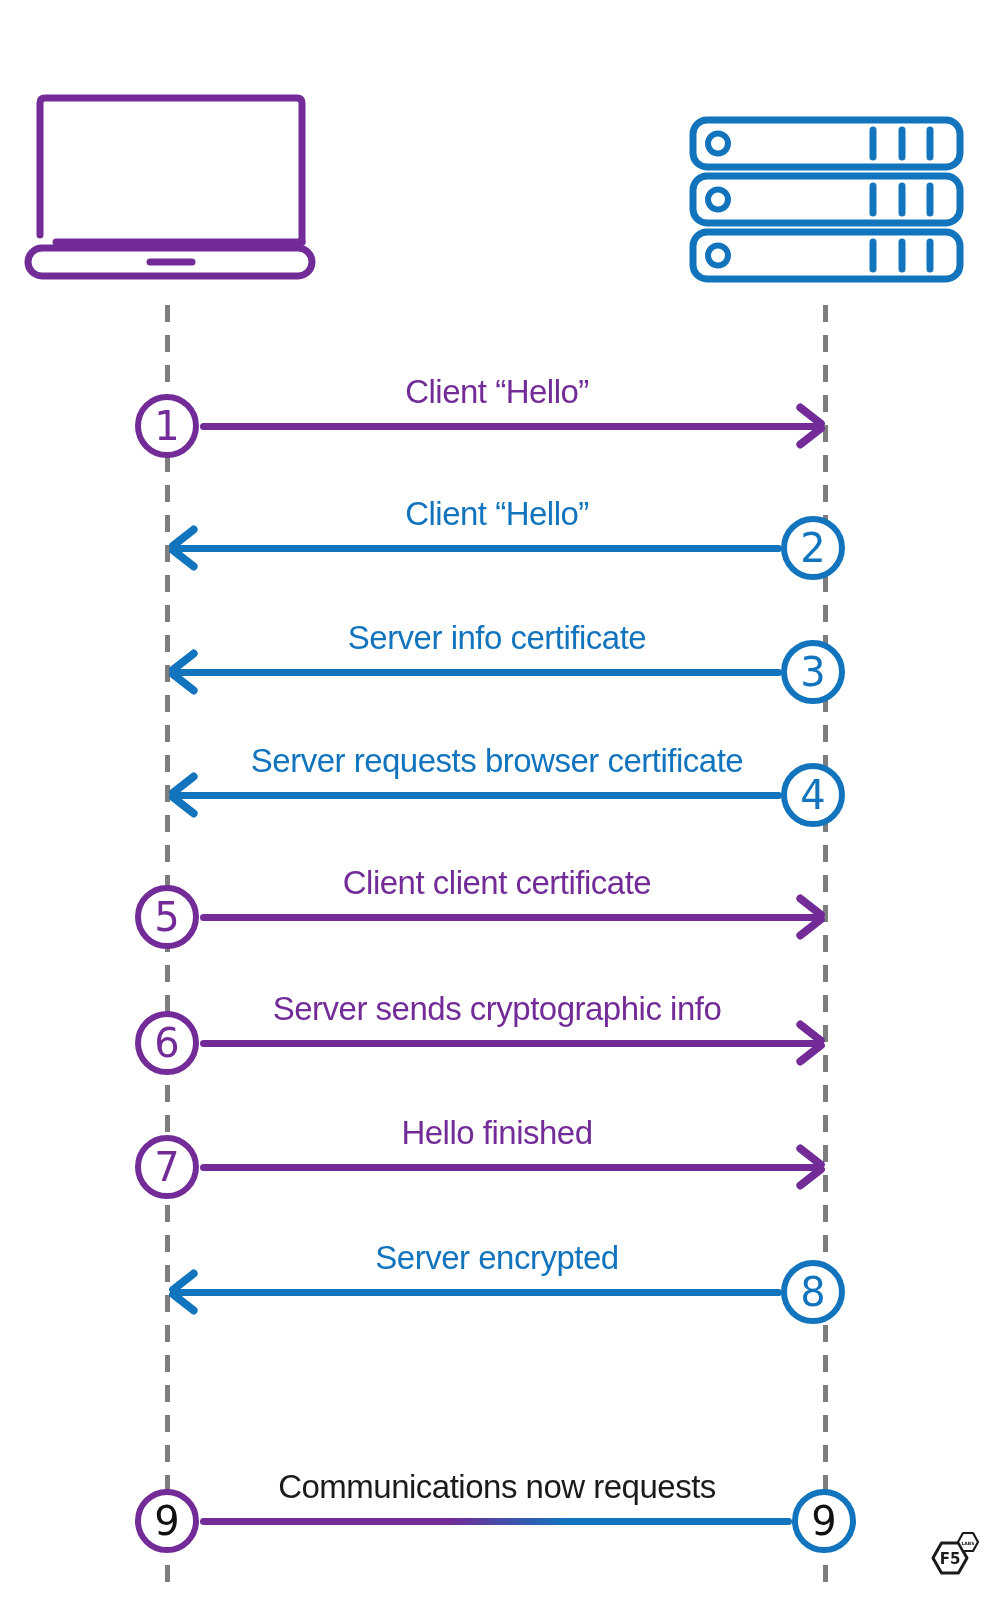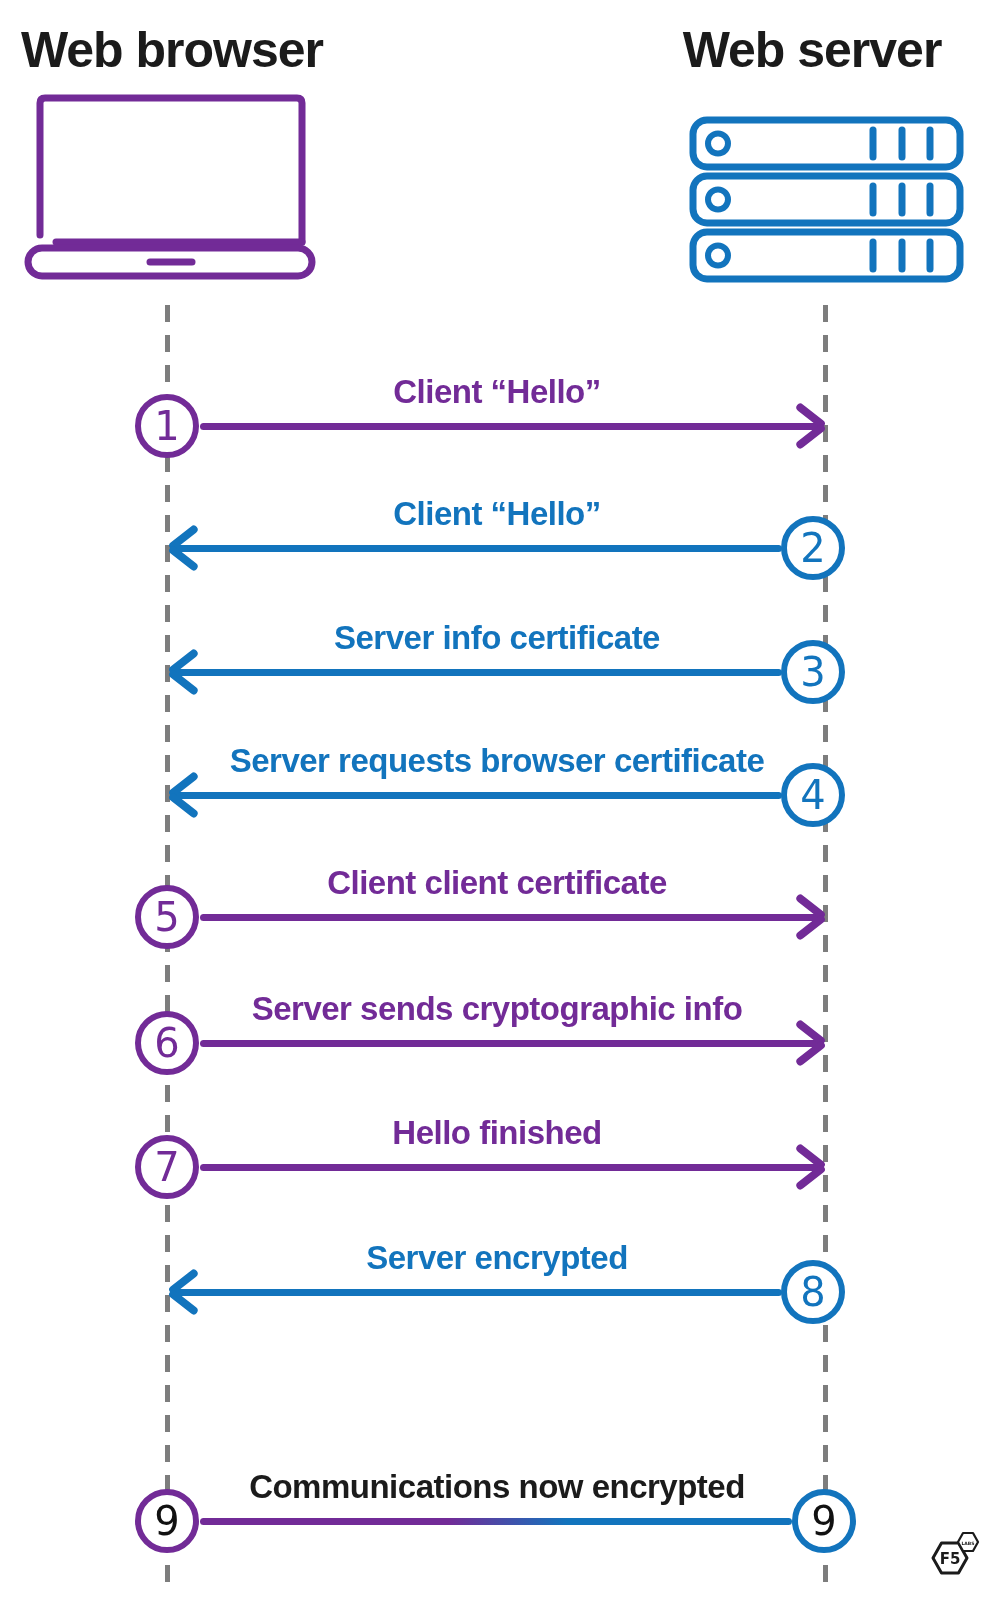--- a/index.html
+++ b/index.html
@@ -27,21 +27,21 @@
     background:repeating-linear-gradient(180deg,#7d7d7d 0 17px,transparent 17px 30px);
   }
   #lifeline-client{left:165px;}
   #lifeline-server{left:823px;}
   
   .row{position:absolute;left:0;width:1001px;height:0;z-index:1;}
   .c-purple{color:#722B97;}
   .c-blue{color:#1274BD;}
   .row-label{
     position:absolute;left:136px;width:722px;bottom:16px;text-align:center;
-    font-size:33px;font-weight:700;letter-spacing:-0.5px;line-height:1.1;
+    font-size:33px;font-weight:400;letter-spacing:-0.5px;line-height:1.1;
     color:currentColor;white-space:nowrap;
   }
   .dual .row-label{color:#1b1b1b;}
   .circle{
     position:absolute;top:-32px;width:52px;height:52px;border-radius:50%;
     border:6px solid currentColor;background:#ffffff;z-index:2;
     font-family:"DejaVu Sans",sans-serif;font-size:40px;font-weight:400;
     line-height:52px;text-align:center;color:currentColor;
   }
   .circle.at-left{left:135px;}
@@ -68,22 +68,20 @@
   #row-4{top:917px;} #row-5{top:1043px;} #row-6{top:1167px;} #row-7{top:1292px;}
   #row-8{top:1521px;}
   
   .logo-txt{font-family:"DejaVu Sans",sans-serif;font-weight:700;fill:#1b1b1b;}
 </style>
 </head>
 <body>
 
 <div id="stage">
 
-  <div id="title-left" class="actor-title">Web browser</div>
-  <div id="title-right" class="actor-title">Web server</div>
 
   <svg id="laptop-svg" class="icon-svg" width="300" height="200" viewBox="0 0 300 200">
     <g fill="none" stroke="#722B97" stroke-width="7" stroke-linecap="round" stroke-linejoin="round">
       <path d="M20 145 L20 13 Q20 8 25 8 L277 8 Q282 8 282 13 L282 152"></path>
       <path d="M36 152 L282 152"></path>
       <rect x="8" y="158" width="284" height="28" rx="14"></rect>
       <line x1="130" y1="172" x2="172" y2="172"></line>
     </g>
   </svg>
 
@@ -168,21 +166,21 @@
 
   <div id="row-7" class="row dir-left c-blue">
     <div class="row-label">Server encrypted</div>
     <div class="bar"></div>
     <div class="chev up"></div>
     <div class="chev down"></div>
     <div class="circle at-right">8</div>
   </div>
 
   <div id="row-8" class="row dual">
-    <div class="row-label">Communications now encrypted</div>
+    <div class="row-label">Communications now requests</div>
     <div class="bar"></div>
     <div class="circle at-left">9</div>
     <div class="circle at-right">9</div>
   </div>
 
   <svg id="logo-svg" class="icon-svg" width="60" height="60" viewBox="0 0 60 60">
     <polygon points="5,30 13.5,15 30.5,15 39,30 30.5,45 13.5,45" fill="#ffffff" stroke="#1b1b1b" stroke-width="3" stroke-linejoin="round"></polygon>
     <polygon points="30,14 35,5 45,5 50,14 45,23 35,23" fill="#ffffff" stroke="#1b1b1b" stroke-width="2.2" stroke-linejoin="round"></polygon>
     <text class="logo-txt" x="22" y="36" font-size="15" text-anchor="middle">F5</text>
     <text class="logo-txt" x="40" y="16.5" font-size="4.5" text-anchor="middle">LABS</text>

